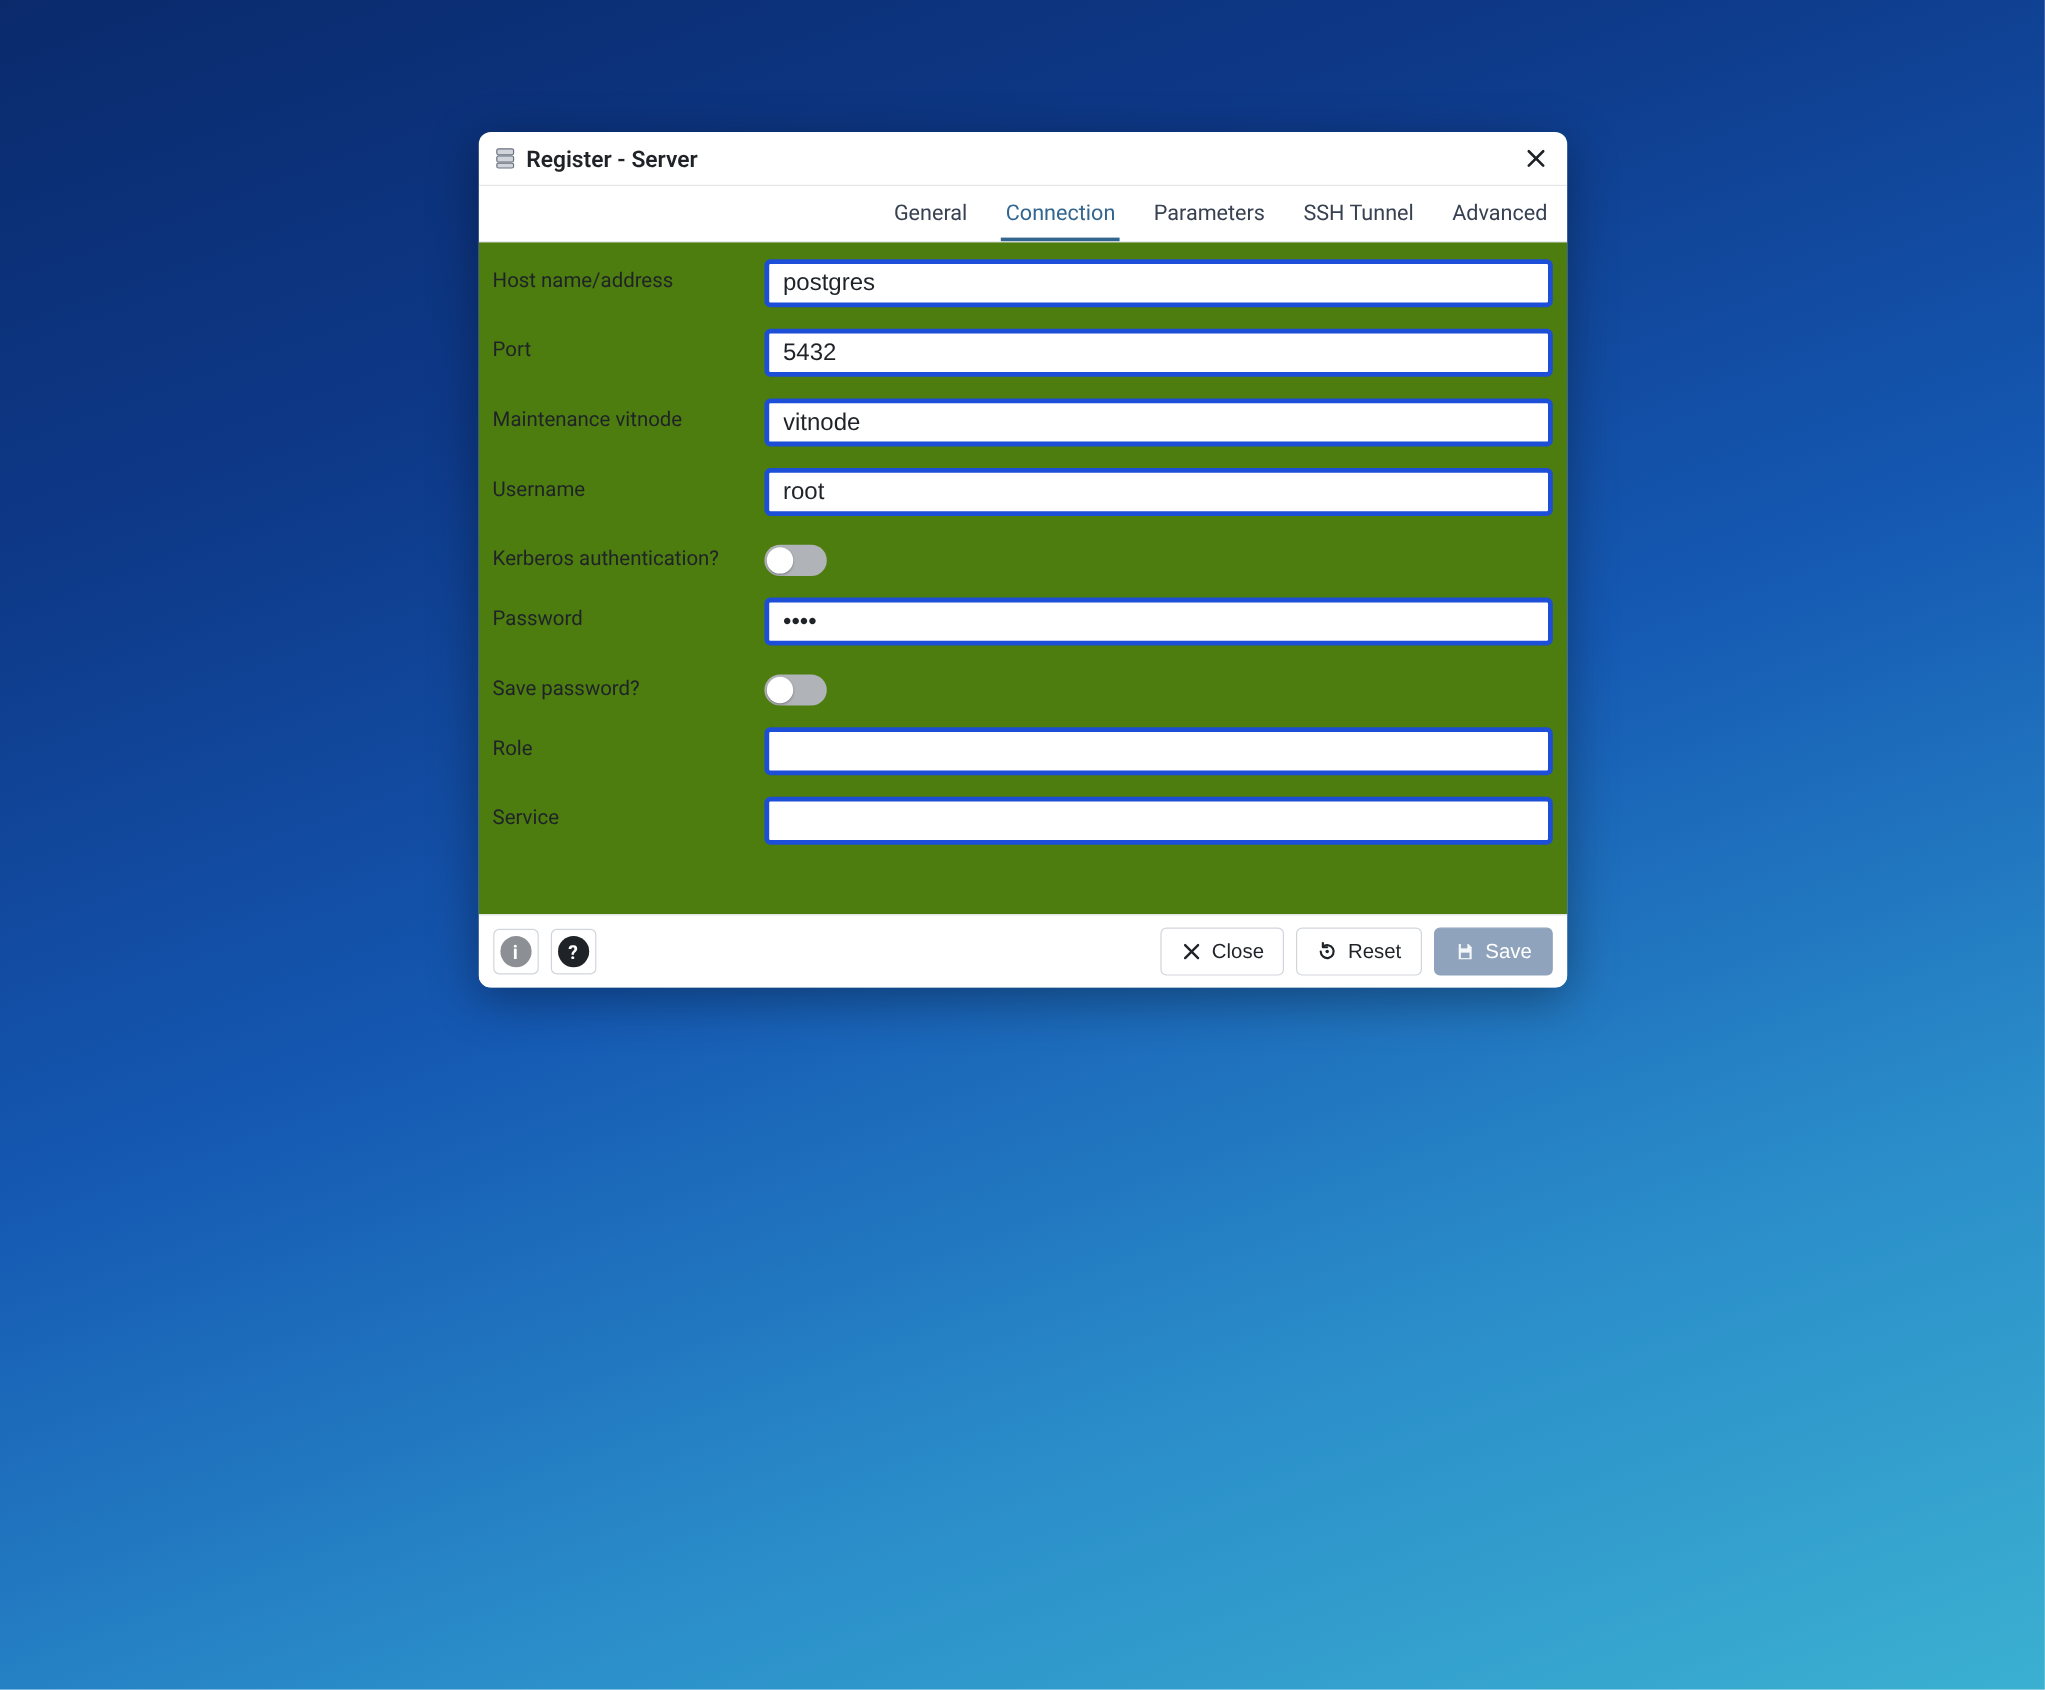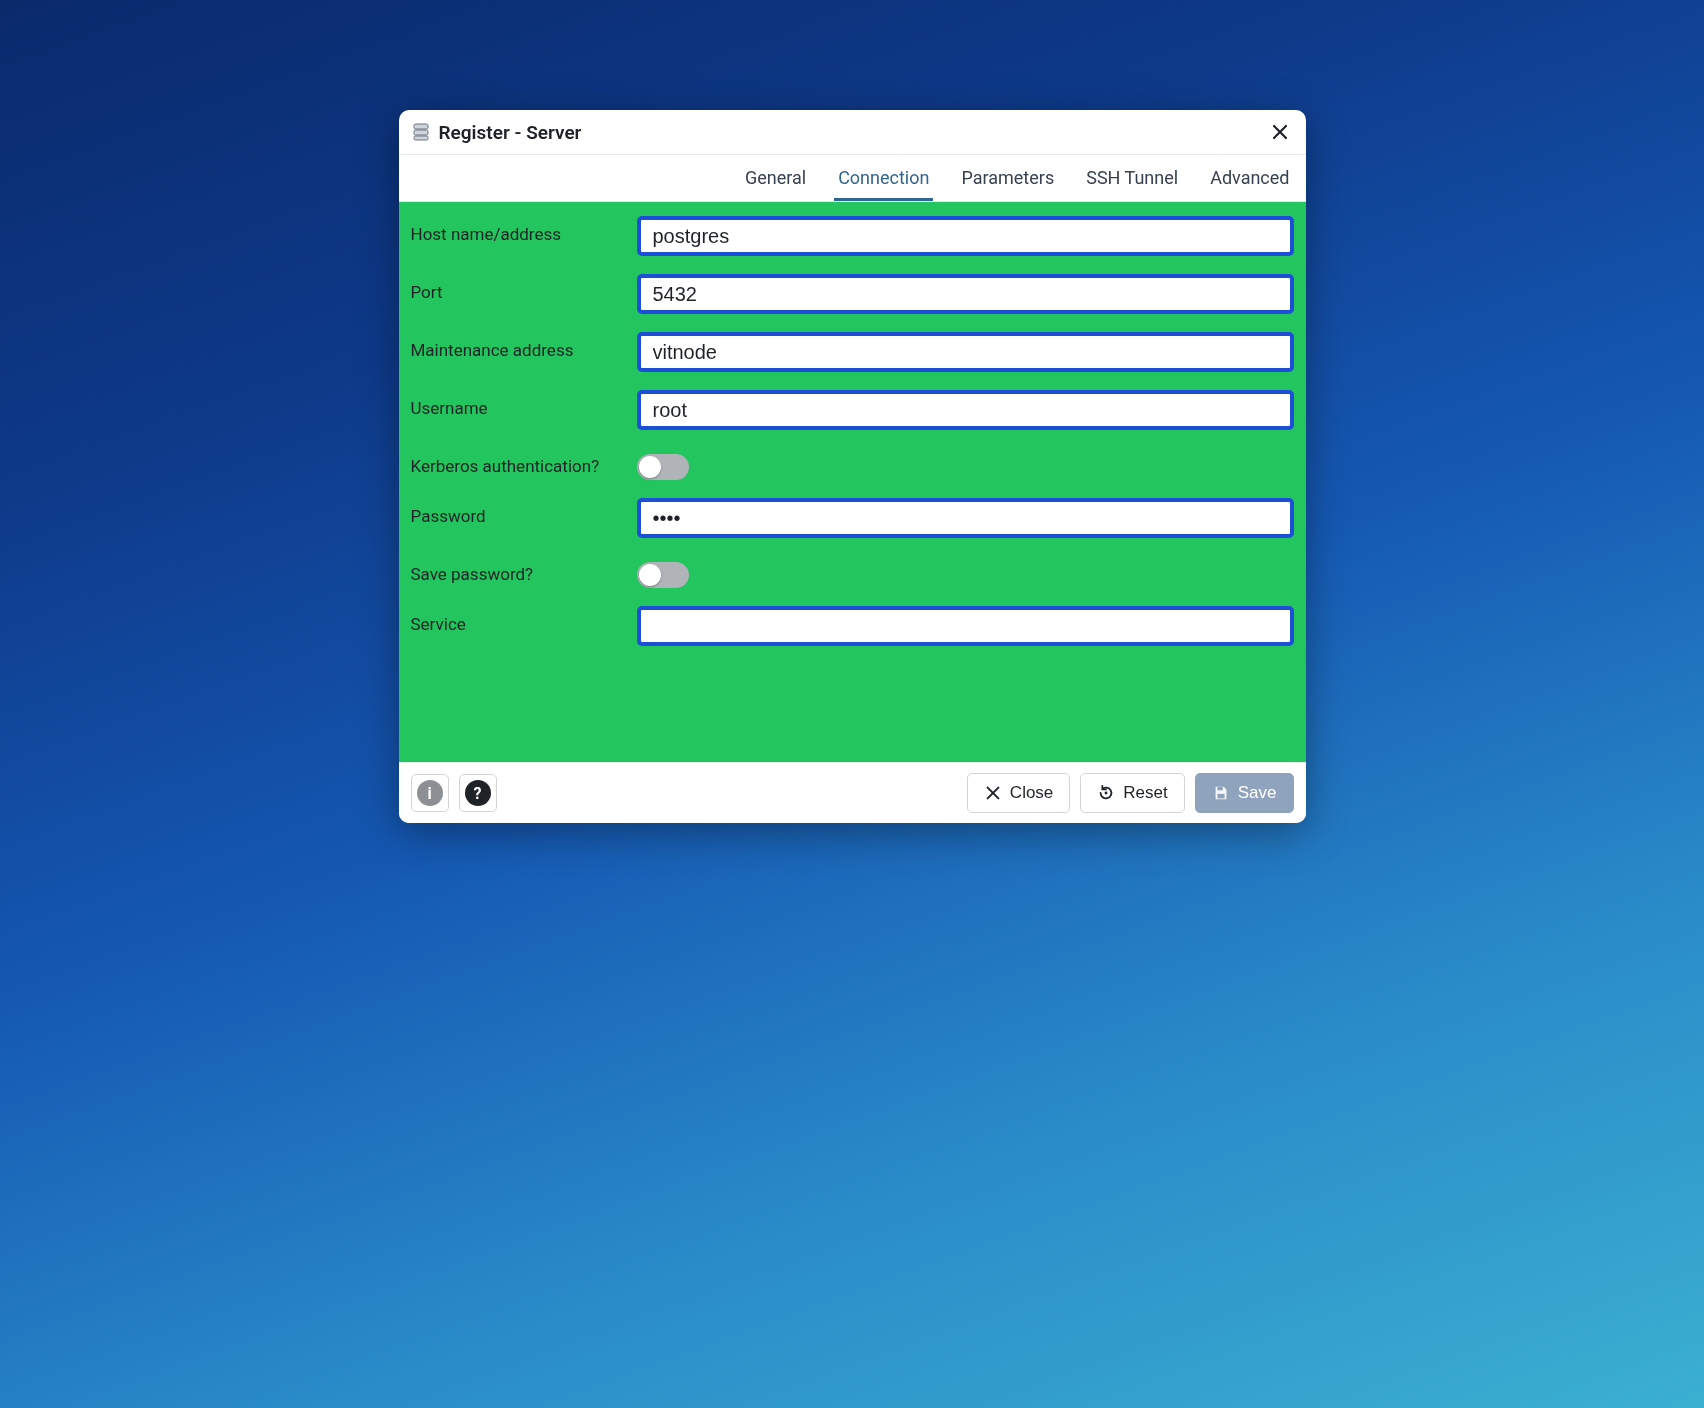--- a/index.html
+++ b/index.html
@@ -56,21 +56,21 @@
     color: #374151;
     cursor: pointer;
     border-bottom: 3px solid transparent;
   }
   .tab.active {
     color: #326690;
     border-bottom-color: #326690;
   }
 
   .form-area {
-    background: #22c55e;
+    background: #4d7c0f;
     padding: 14px 12px 40px 12px;
     min-height: 560px;
   }
   .form-row {
     display: flex;
     align-items: flex-start;
     gap: 16px;
     margin-bottom: 18px;
   }
   .form-row .label {
@@ -198,21 +198,21 @@
       <div class="label">Host name/address</div>
       <div class="control"><input class="text-input" value="postgres" style=""></div>
     </div>
 
     <div class="form-row">
       <div class="label">Port</div>
       <div class="control"><input class="text-input" value="5432" style=""></div>
     </div>
 
     <div class="form-row">
-      <div class="label">Maintenance address</div>
+      <div class="label">Maintenance vitnode</div>
       <div class="control"><input class="text-input" value="vitnode" style=""></div>
     </div>
 
     <div class="form-row">
       <div class="label">Username</div>
       <div class="control"><input class="text-input" value="root" style=""></div>
     </div>
 
     <div class="form-row">
       <div class="label">Kerberos authentication?</div>
@@ -230,20 +230,24 @@
 
     <div class="form-row">
       <div class="label">Save password?</div>
       <div class="control">
         <div class="toggle">
             <div class="knob"></div>
           </div>
       </div>
     </div>
 
+    <div class="form-row">
+      <div class="label">Role</div>
+      <div class="control"><input class="text-input" value="" style=""></div>
+    </div>
 
     <div class="form-row">
       <div class="label">Service</div>
       <div class="control"><input class="text-input" value="" style=""></div>
     </div>
 
   </div>
 
   <div class="dialog-footer">
     <div class="icon-btn">

